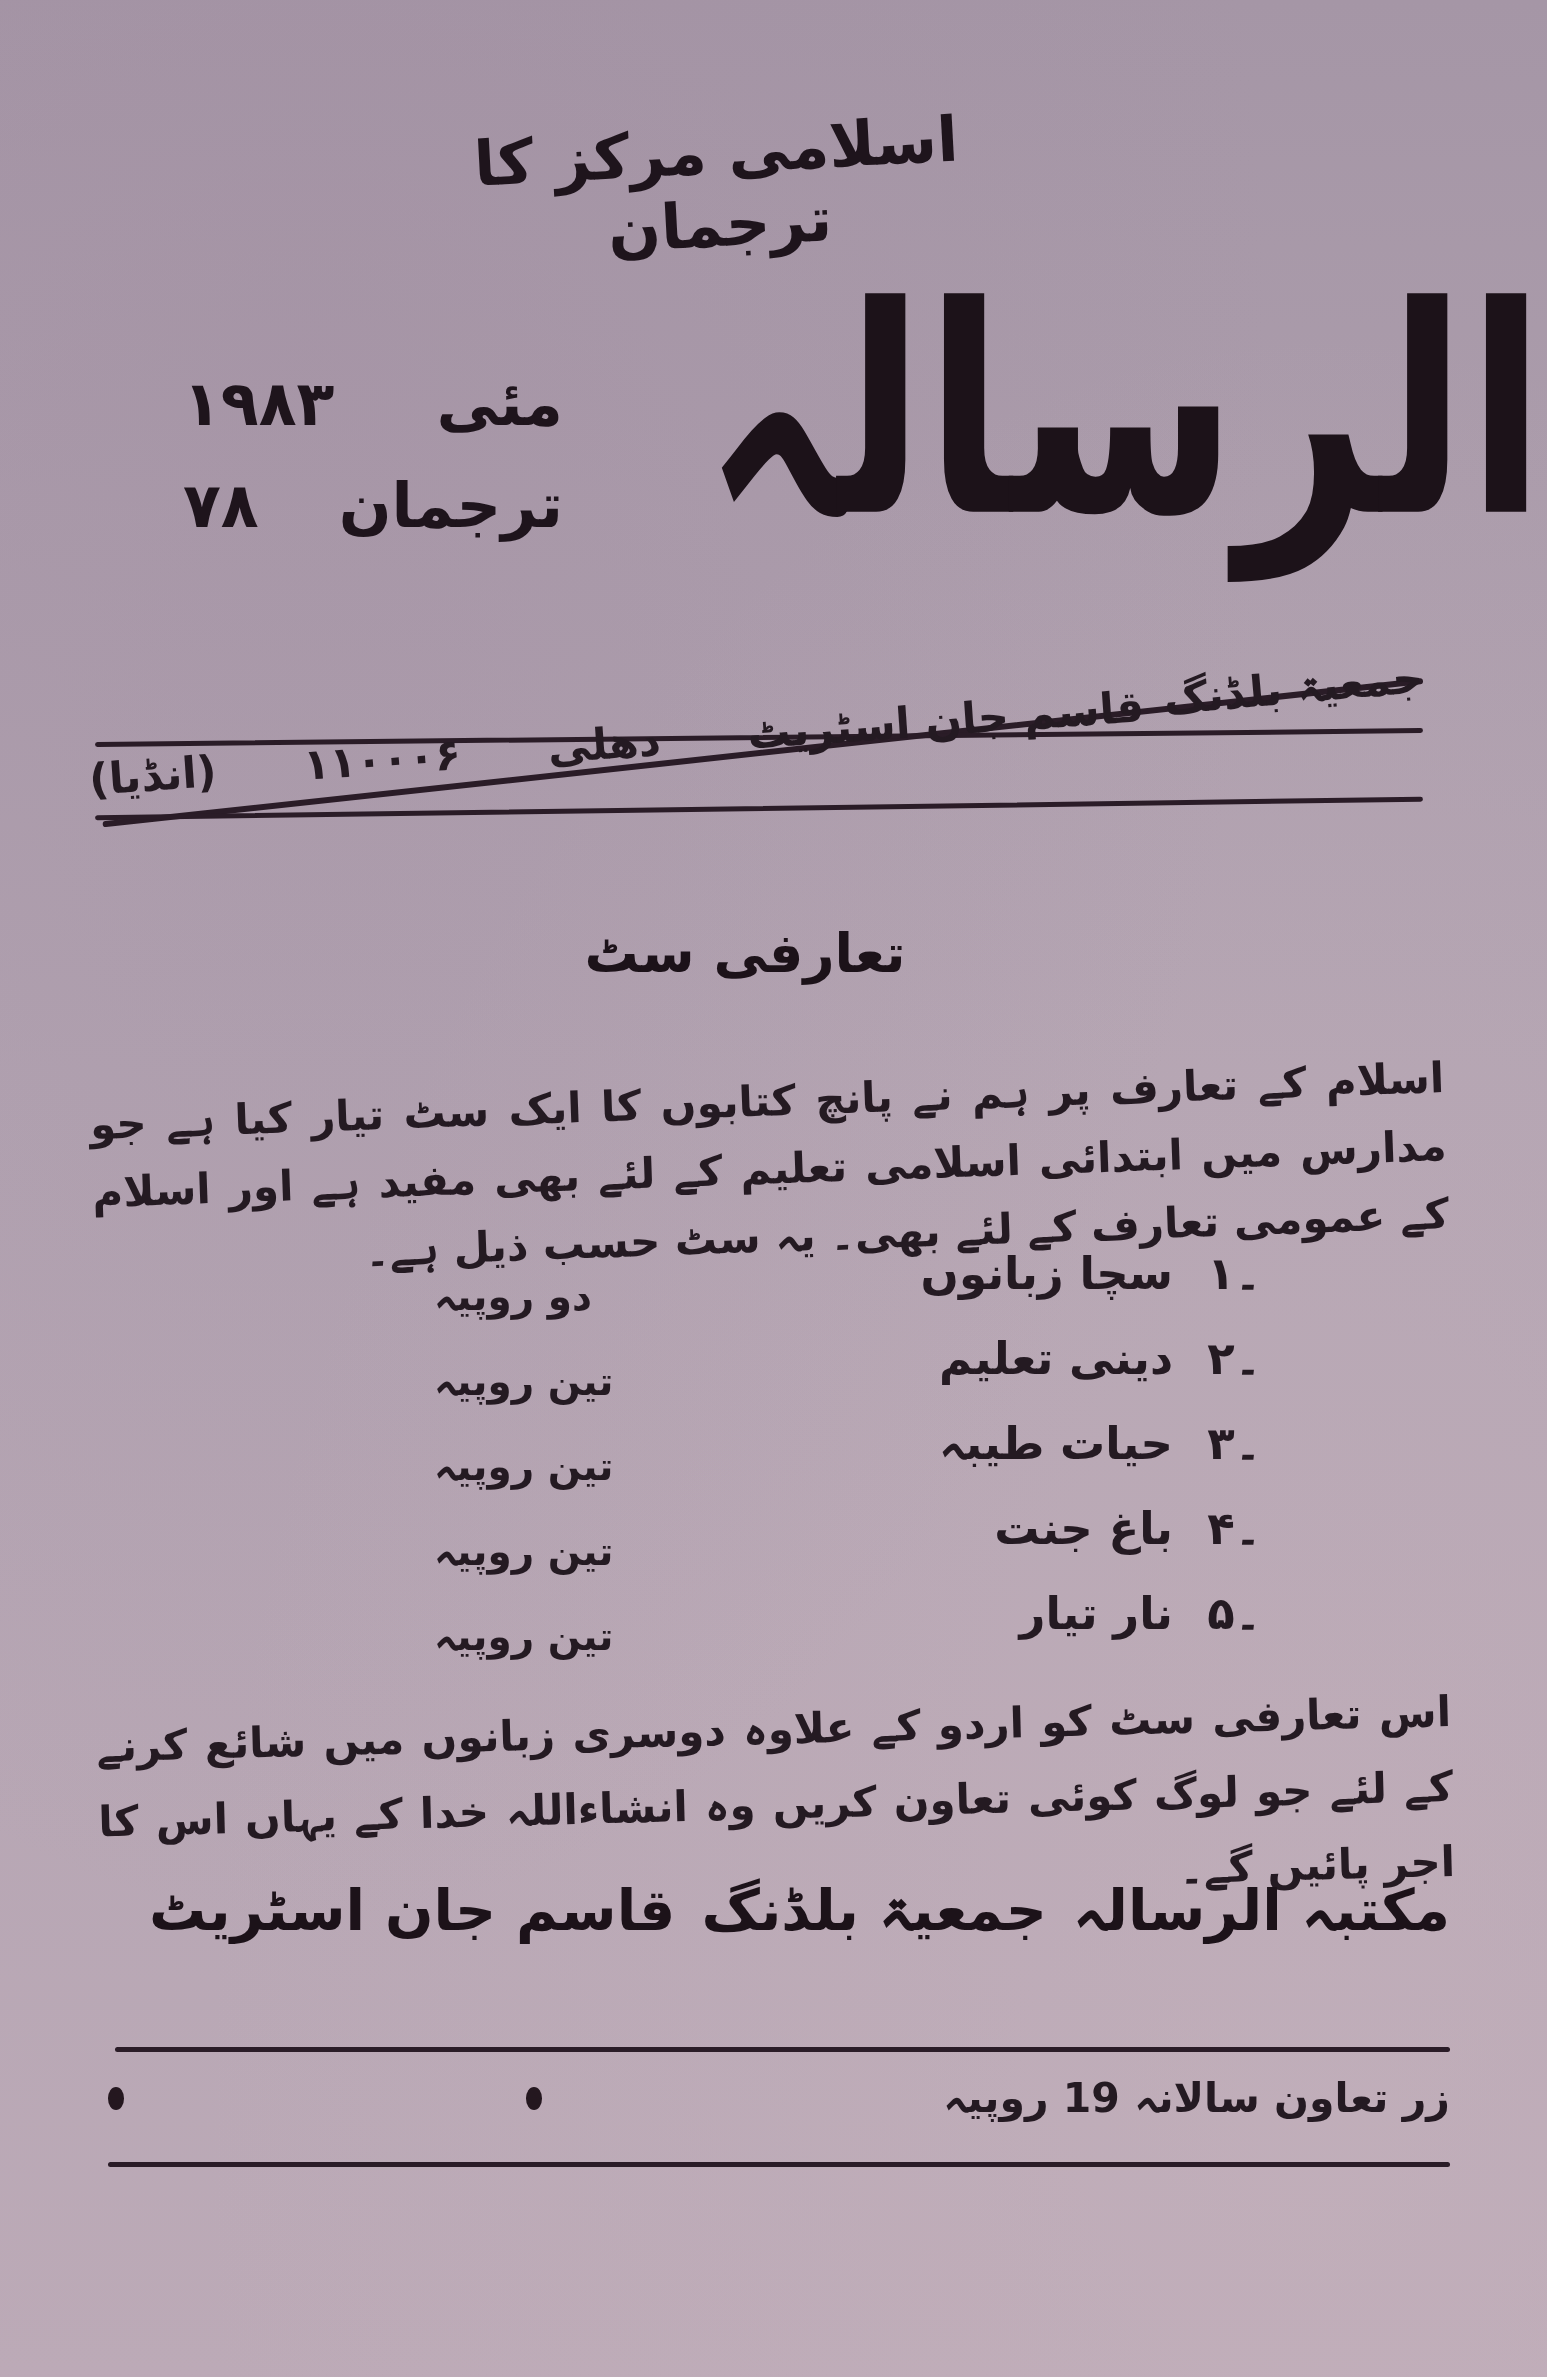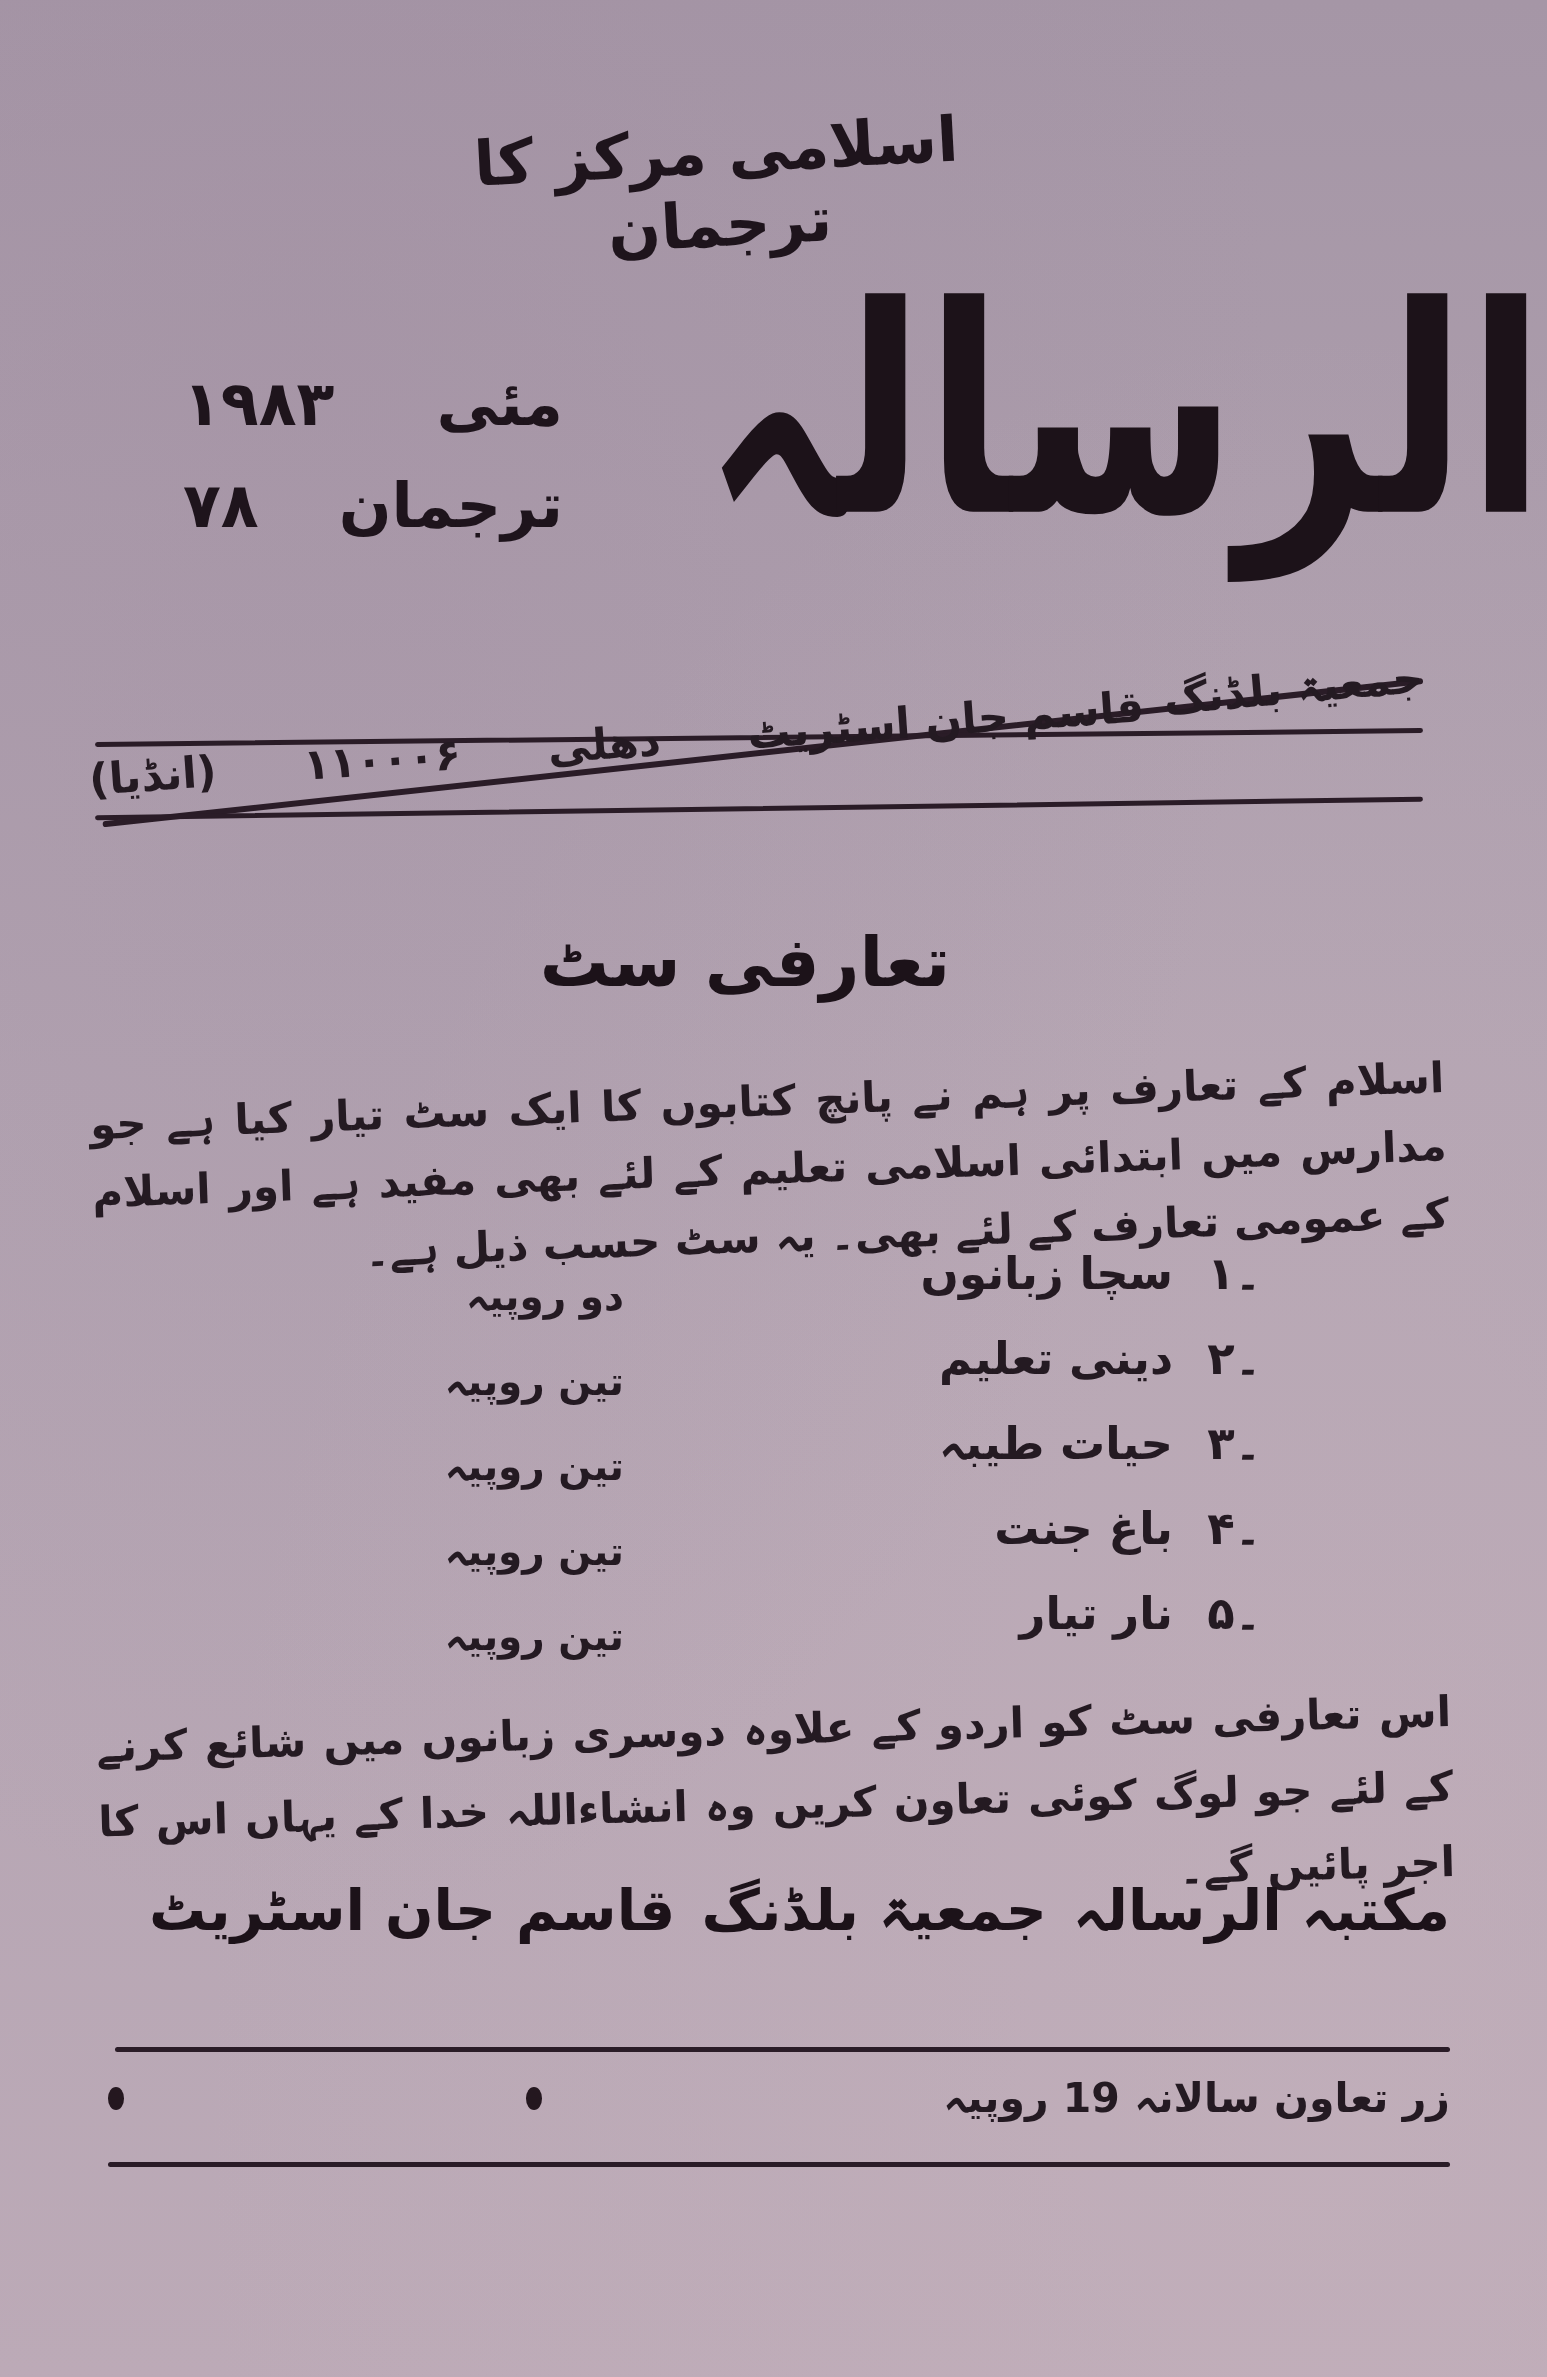--- a/index.html
+++ b/index.html
@@ -76,21 +76,21 @@
       left: 88px; top: 718px; width: 1057px;
       font-size: 43px; font-weight: bold;
       display: flex; flex-direction: row-reverse; justify-content: space-between; align-items: center;
       transform: rotate(-4deg);
     }
 
     
     .section-title {
       left: 474px; top: 922px; width: 542px;
       text-align: center;
-      font-size: 69px; font-weight: bold;
+      font-size: 54px; font-weight: bold;
       color: #1c1219;
     }
 
     
     .intro {
       left: 88px; top: 1044px; width: 1355px;
       font-size: 42px; font-weight: bold;
       line-height: 68px;
       text-align: justify;
       text-align-last: right;
@@ -108,21 +108,21 @@
       align-items: flex-start;
       height: 85px;
     }
     .book-left {
       display: flex; flex-direction: row-reverse; gap: 27px; align-items: center;
     }
     .book-num { min-width: 61px; text-align: right; }
     .book-price {
       font-size: 39px;
       margin-top: 27px;
-      min-width: 190px; text-align: right;
+      min-width: 190px; text-align: left;
     }
 
     
     .appeal {
       left: 95px; top: 1674px; width: 1355px;
       font-size: 42px; font-weight: bold;
       line-height: 75px;
       text-align: justify;
       text-align-last: right;
       transform: rotate(-1.5deg);

